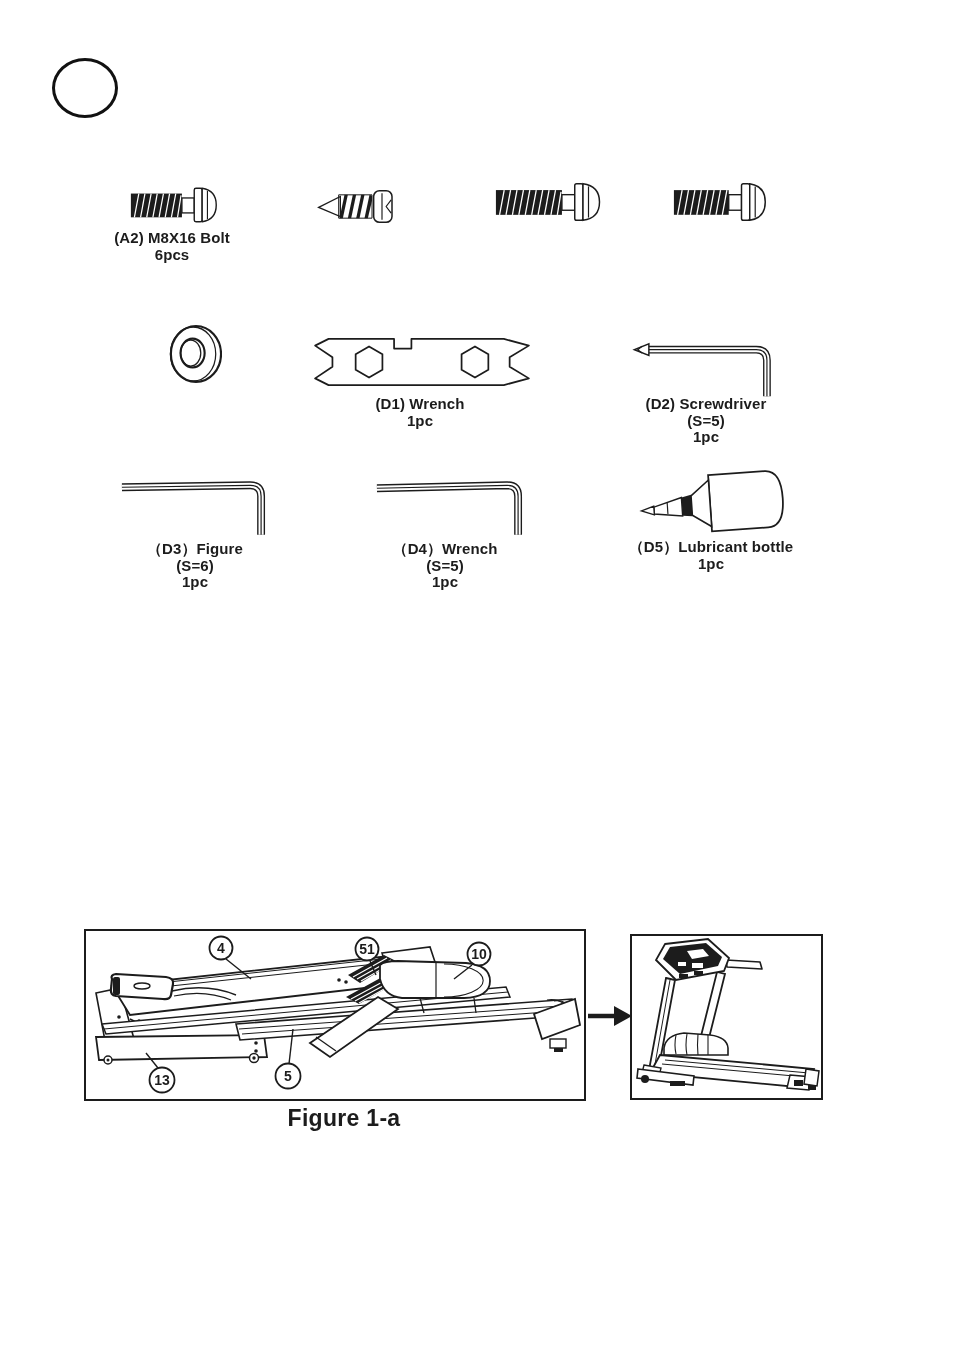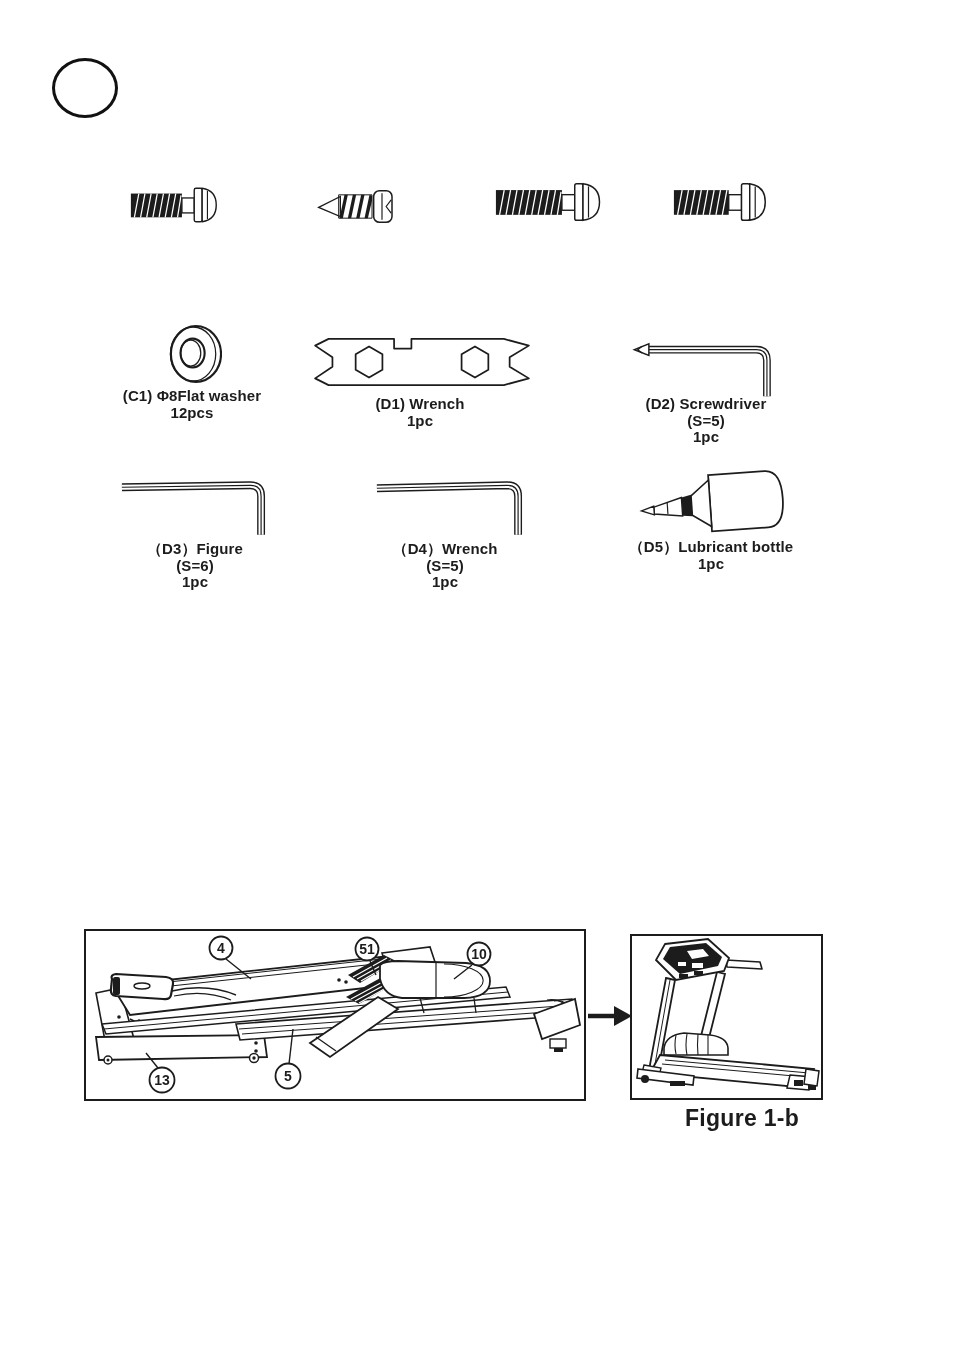--- a/index.html
+++ b/index.html
@@ -49,20 +49,24 @@
       <line x1="33" y1="39" x2="38" y2="12"></line>
         <line x1="40" y1="39" x2="45" y2="12"></line>
       <line x1="47" y1="39" x2="52" y2="12"></line>
         <line x1="54" y1="39" x2="58" y2="14"></line>
     </g>
     <rect x="59" y="17" width="14" height="17" class="inkf" stroke-width="1.5"></rect>
     <rect x="73" y="6" width="9" height="38" rx="2" class="inkf" stroke-width="1.6"></rect>
     <path d="M82,6 C95,8 98,17 98,25 C98,33 95,42 82,44 Z" class="inkf" stroke-width="1.6"></path>
     <line x1="88" y1="9" x2="88" y2="41" class="ink" stroke-width="1.3"></line>
   </svg>
+  <div class="part-label" style="left:72px;top:230px">
+    <div>(A2) M8X16 Bolt</div>
+    <div>6pcs</div>
+  </div>
 
   <svg class="abs" style="left:317px;top:189px" width="80" height="35" viewBox="0 0 96 42">
     <polygon points="2,22 28,9 28,33" class="inkf" stroke-width="1.6"></polygon>
     <path d="M26,7 L66,7 L66,35 L26,35 Z" class="ink" stroke-width="1.2"></path>
     <polygon points="27,35 33,7 37,7 31,35" class="dark"></polygon>
     <polygon points="37,35 43,7 47,7 41,35" class="dark"></polygon>
     <polygon points="47,35 53,7 57,7 51,35" class="dark"></polygon>
     <polygon points="57,35 63,7 66,8 66,14 61,35" class="dark"></polygon>
     <rect x="68" y="2" width="22" height="38" rx="7" class="inkf" stroke-width="1.8"></rect>
     <line x1="78" y1="5" x2="78" y2="37" class="ink" stroke-width="1.4"></line>
@@ -106,24 +110,20 @@
     <path d="M84,5 C98,7 101,17 101,25 C101,33 98,43 84,45 Z" class="inkf" stroke-width="1.6"></path>
     <line x1="90" y1="8" x2="90" y2="42" class="ink" stroke-width="1.3"></line>
   </svg>
 
   <svg class="abs" style="left:168px;top:324px" width="54" height="60" viewBox="0 0 56 62">
     <ellipse cx="29" cy="31" rx="26" ry="29" class="inkf" stroke-width="2.2"></ellipse>
     <ellipse cx="26" cy="31" rx="23.5" ry="28" class="ink" stroke-width="1.3"></ellipse>
     <ellipse cx="25.5" cy="30" rx="12.5" ry="15" class="inkf" stroke-width="2.2"></ellipse>
     <ellipse cx="23.5" cy="30" rx="10.5" ry="13.5" class="ink" stroke-width="1.3"></ellipse>
   </svg>
-  <div class="part-label" style="left:92px;top:388px">
-    <div>(C1) Φ8Flat washer</div>
-    <div>12pcs</div>
-  </div>
 
   <svg class="abs" style="left:310px;top:336px" width="224" height="52" viewBox="0 0 226 54">
     <path d="M16,3 L84,3 L84,13 L102,13 L102,3 L198,3 L224,10 L204,22 L204,32 L224,44 L198,51 L16,51 L2,44 L20,32 L20,22 L2,10 Z" class="inkf" stroke-width="1.8" stroke-linejoin="round"></path>
     <polygon points="58,11 71.9,19 71.9,35 58,43 44.1,35 44.1,19" class="inkf" stroke-width="1.8"></polygon>
     <polygon points="168,11 181.9,19 181.9,35 168,43 154.1,35 154.1,19" class="inkf" stroke-width="1.8"></polygon>
   </svg>
   <div class="part-label" style="left:320px;top:396px">
     <div>(D1) Wrench</div>
     <div>1pc</div>
   </div>
@@ -264,20 +264,21 @@
         <circle cx="76" cy="149" r="12.5" class="inkf" stroke-width="1.8"></circle>
         <text x="76" y="154" class="callout-text">13</text>
       </g>
       <g>
         <line x1="203" y1="133" x2="207" y2="98" class="ink" stroke-width="1.4"></line>
         <circle cx="202" cy="145" r="12.5" class="inkf" stroke-width="1.8"></circle>
         <text x="202" y="150" class="callout-text">5</text>
       </g>
     </svg>
   </div>
+  <div class="fig-caption" style="left:244px;top:1105px">Figure 1-a</div>
 
   <svg class="abs" style="left:586px;top:1002px" width="48" height="28" viewBox="0 0 48 28">
     <line x1="2" y1="14" x2="28" y2="14" class="ink" stroke-width="4.5"></line>
     <polygon points="28,4 46,14 28,24" class="dark"></polygon>
   </svg>
 
   <div class="fig-box" style="left:630px;top:934px;width:193px;height:166px">
     <svg width="189" height="162" viewBox="0 0 189 162">
 
       <polygon points="34,42 43,44 26,136 17,134" class="inkf" stroke-width="1.8"></polygon>
@@ -308,15 +309,14 @@
       <rect x="162" y="144" width="9" height="6" class="dark"></rect>
       <polygon points="174,133 187,135 185,150 172,148" class="inkf" stroke-width="1.5"></polygon>
       <rect x="176" y="149" width="8" height="5" class="dark"></rect>
 
       <polygon points="12,129 29,132 27,140 10,137" class="inkf" stroke-width="1.4"></polygon>
       <polygon points="6,133 62,140 61,149 5,142" class="inkf" stroke-width="1.6"></polygon>
       <circle cx="13" cy="143" r="4" class="dark"></circle>
       <rect x="38" y="145" width="15" height="5" class="dark"></rect>
     </svg>
   </div>
-  <div class="fig-caption" style="left:642px;top:1105px">Figure 1-b</div>
 
 </div>
 
 </body></html>

